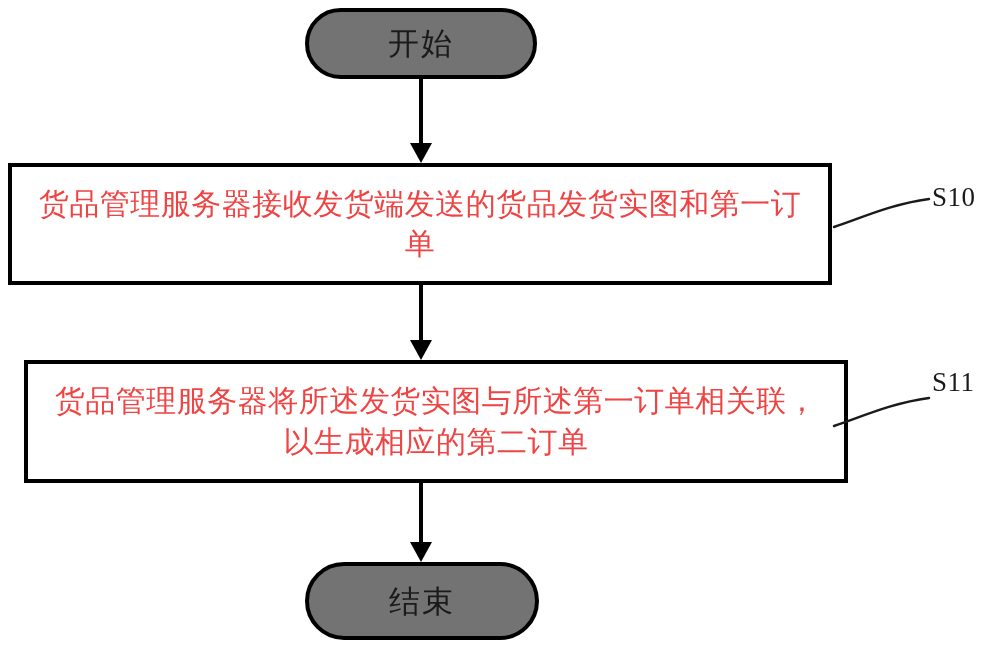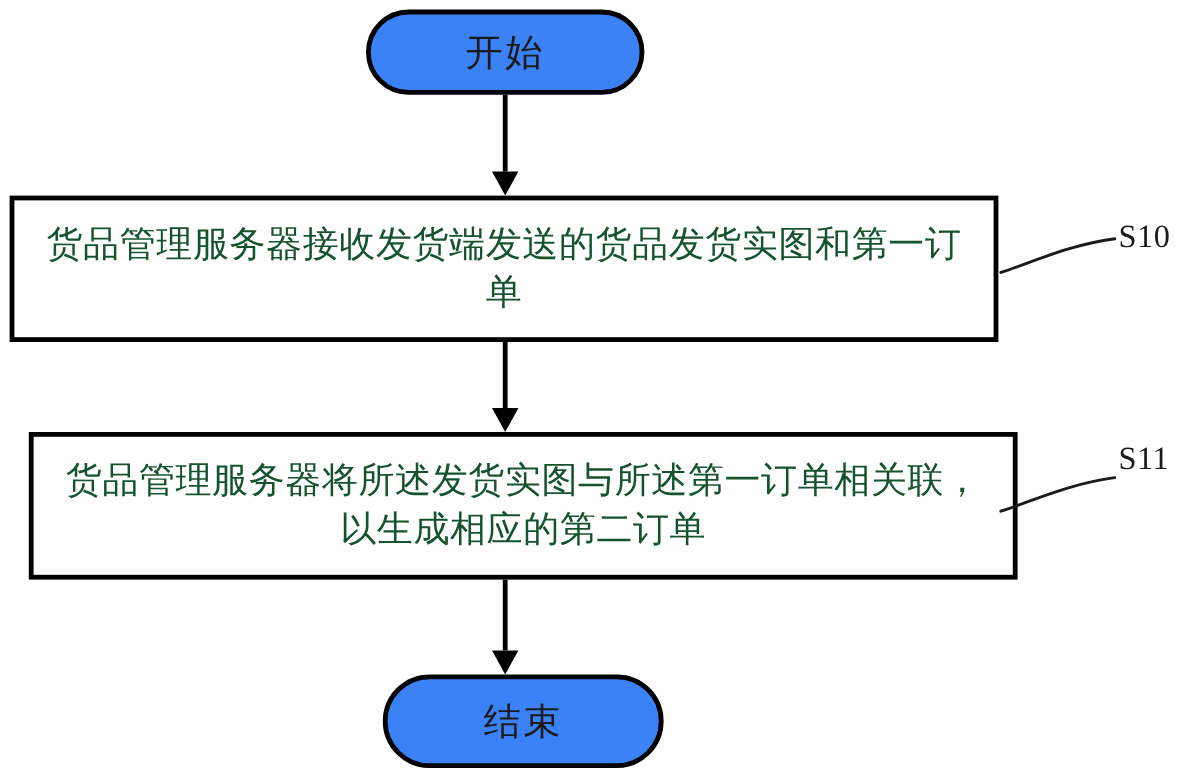--- a/index.html
+++ b/index.html
@@ -16,21 +16,21 @@
     height: 648px;
     background: #ffffff;
     overflow: hidden;
   }
   
   .terminator {
     position: absolute;
     box-sizing: border-box;
     border: 4px solid #000000;
     border-radius: 999px;
-    background: #3b82f6;
+    background: #737373;
     display: flex;
     align-items: center;
     justify-content: center;
   }
   .terminator .node-label {
     font-family: "Liberation Serif", "DejaVu Serif", serif;
     font-size: 31px;
     color: #1a1a1a;
     letter-spacing: 2px;
     line-height: 1;
@@ -43,21 +43,21 @@
     border: 4px solid #000000;
     background: #ffffff;
     display: flex;
     align-items: center;
     justify-content: center;
     padding: 0 14px;
   }
   .process .node-label {
     font-family: "Liberation Serif", "DejaVu Serif", serif;
     font-size: 30px;
-    color: #14532d;
+    color: #ef4444;
     line-height: 1.35;
     text-align: center;
     letter-spacing: 0.5px;
   }
   
   .connector {
     position: absolute;
   }
   .connector .shaft {
     position: absolute;
@@ -126,17 +126,17 @@
     <path d="M1,41 C26,33 58,18 96,13" fill="none" stroke="#1a1a1a" stroke-width="2.4" stroke-linecap="round"></path>
   </svg>
 
   <div class="step-ref" style="left:932px; top:367px;">S11</div>
 
   <div class="connector" style="left:419px; top:483px; width:4px; height:80px;">
     <div class="shaft" style="height:59px;"></div>
     <div class="head" style="top:59px;"></div>
   </div>
 
-  <div class="terminator" style="left:319px; top:562px; width:234px; height:78px;">
+  <div class="terminator" style="left:305px; top:562px; width:234px; height:78px;">
     <span class="node-label">结束</span>
   </div>
 
 </div>
 
 </body></html>

